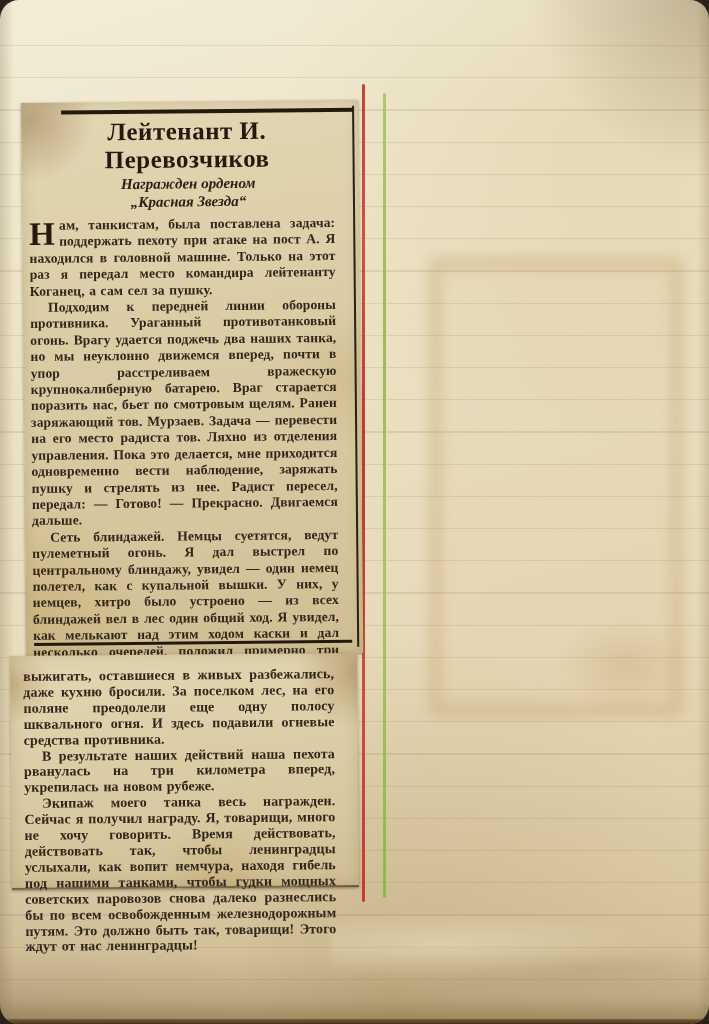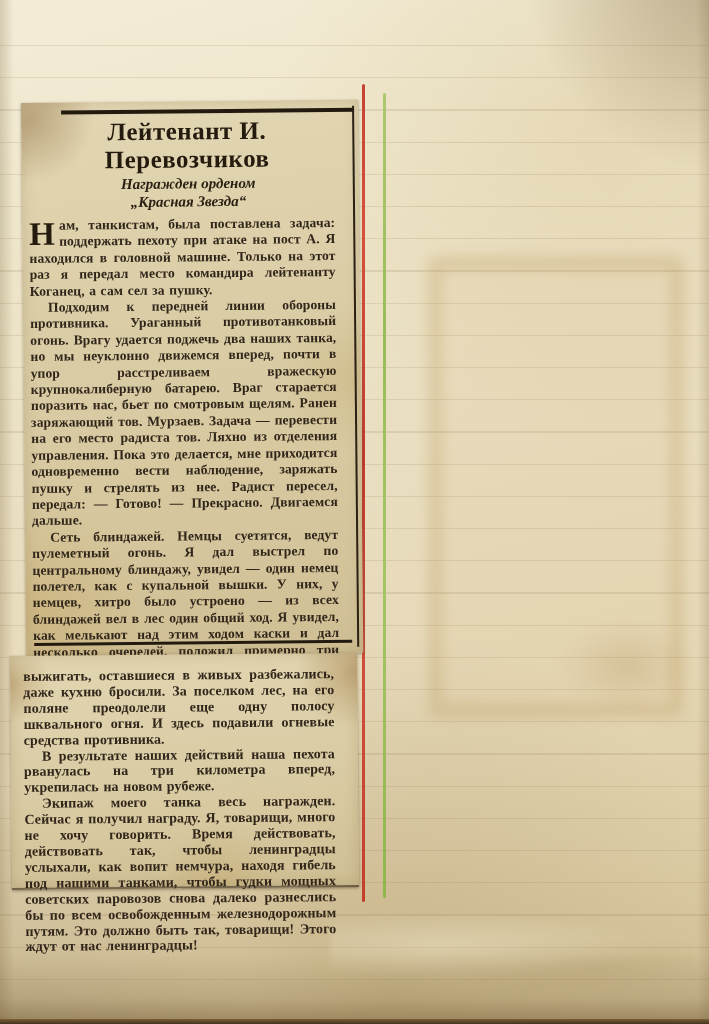--- a/index.html
+++ b/index.html
@@ -13,20 +13,21 @@
     position:relative;width:709px;height:1024px;overflow:hidden;
     background:
       radial-gradient(circle at 103% -3%, rgba(110,88,50,.42), rgba(110,88,50,0) 16%),
       radial-gradient(circle at -4% 104%, rgba(120,96,56,.30), rgba(120,96,56,0) 22%),
       radial-gradient(circle at 85% 12%, rgba(196,166,104,.18), rgba(196,166,104,0) 30%),
       radial-gradient(circle at 55% 97%, rgba(146,118,68,.28), rgba(146,118,68,0) 34%),
       linear-gradient(to right, rgba(120,100,60,.25) 0px, rgba(120,100,60,0) 14px),
       linear-gradient(to left, rgba(120,100,60,.22) 0px, rgba(120,100,60,0) 12px),
       linear-gradient(to top, rgba(96,74,40,.50) 0px, rgba(96,74,40,.18) 26px, rgba(96,74,40,0) 70px),
       linear-gradient(165deg,#f3edd8 0%, #eee5c9 22%, #e9dec0 45%, #e6d9b8 66%, #ddcda6 85%, #d3c196 100%);
+    border-radius: 19px;
   }
   .page-bottom-edge{
     position:absolute;left:0;bottom:0;width:709px;height:5px;
     background:linear-gradient(to bottom,#7a5f38,#43331d);
   }
   
   .ruled-lines{
     position:absolute;left:0;top:14px;width:709px;height:980px;
     background:repeating-linear-gradient(to bottom,
       rgba(0,0,0,0) 0px, rgba(0,0,0,0) 31px,

